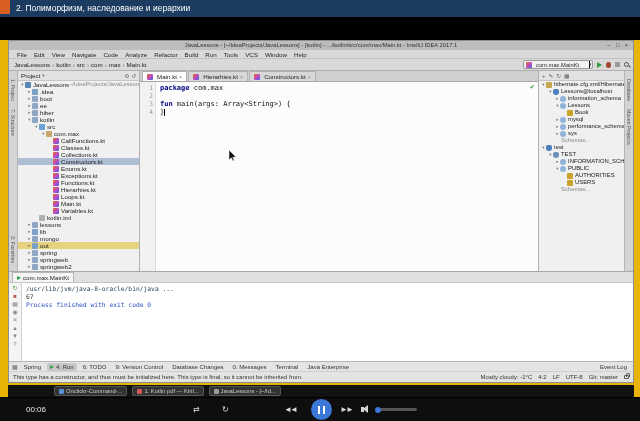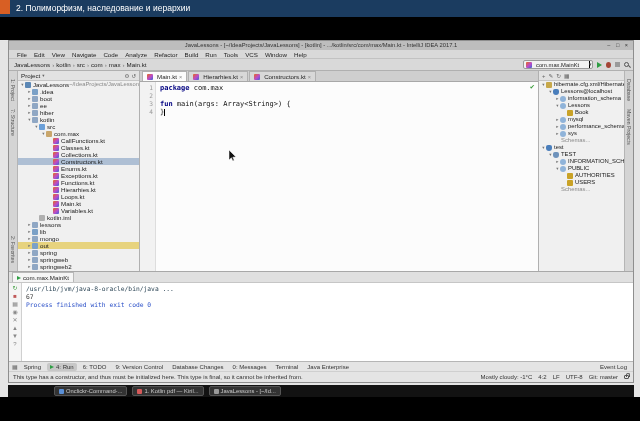--- a/index.html
+++ b/index.html
@@ -6,21 +6,21 @@
   html,body { width:640px; height:421px; background:#000; overflow:hidden;
               font-family:"Liberation Sans", sans-serif; }
   .stage { position:relative; width:640px; height:421px; background:#000; overflow:hidden; }
 
   
   .vtitle { position:absolute; top:0; left:0; right:0; height:17px; background:#1b3c60;
             color:#fff; font-size:8.5px; line-height:17px; padding-left:16px; }
   .rec-square { position:absolute; top:0; left:0; width:10px; height:14px; background:#d85f24; z-index:6; }
 
   
-  .screen { position:absolute; top:40px; left:0; width:640px; height:357px; background:#e5e5e5; }
+  .screen { position:absolute; top:40px; left:0; width:640px; height:357px; background:#eab308; }
   .ide { position:absolute; top:0; left:8px; width:626px; height:343px; background:#ececec;
          display:flex; flex-direction:column; border:1px solid #8e8e8e; font-size:6.2px; color:#222; }
 
   .win-title { height:9px; background:#bdbdbd; font-size:5.8px; line-height:9px; text-align:center;
                color:#333; white-space:nowrap; overflow:hidden; position:relative; flex:none; }
   .win-controls { position:absolute; right:3px; top:0; font-size:5.5px; color:#333; letter-spacing:2px; }
 
   .menubar { height:9px; background:#d9d9d9; display:flex; gap:7px; font-size:6.2px; line-height:9px;
              padding-left:8px; flex:none; border-bottom:1px solid #c2c2c2; }
   .menu-item { color:#222; }
@@ -603,14 +603,34 @@
           </div>
           <div class="tkbtn">
             <span class="tkic c2"></span>
             <span>JavaLessons - [~/Id...</span>
           </div>
         </span>
     </div>
 
   </div>
 
+  <div class="player">
+    <span class="ptime">00:06</span>
+    <span class="picon shuffle">⇄</span>
+    <span class="picon repeat">↻</span>
+    <span class="picon rewind">◄◄</span>
+    <span class="pause-btn">
+      <span class="pbar"></span>
+      <span class="pbar"></span>
+    </span>
+    <span class="picon forward">►►</span>
+    <span class="speaker">
+      <span class="spk-body"></span>
+      <span class="spk-cone"></span>
+    </span>
+    <span class="vol-track">
+      <span class="vol-fill" style="width: 72%;">
+        <span class="vol-knob"></span>
+      </span>
+    </span>
+  </div>
 
 </div>
 
 </body></html>

